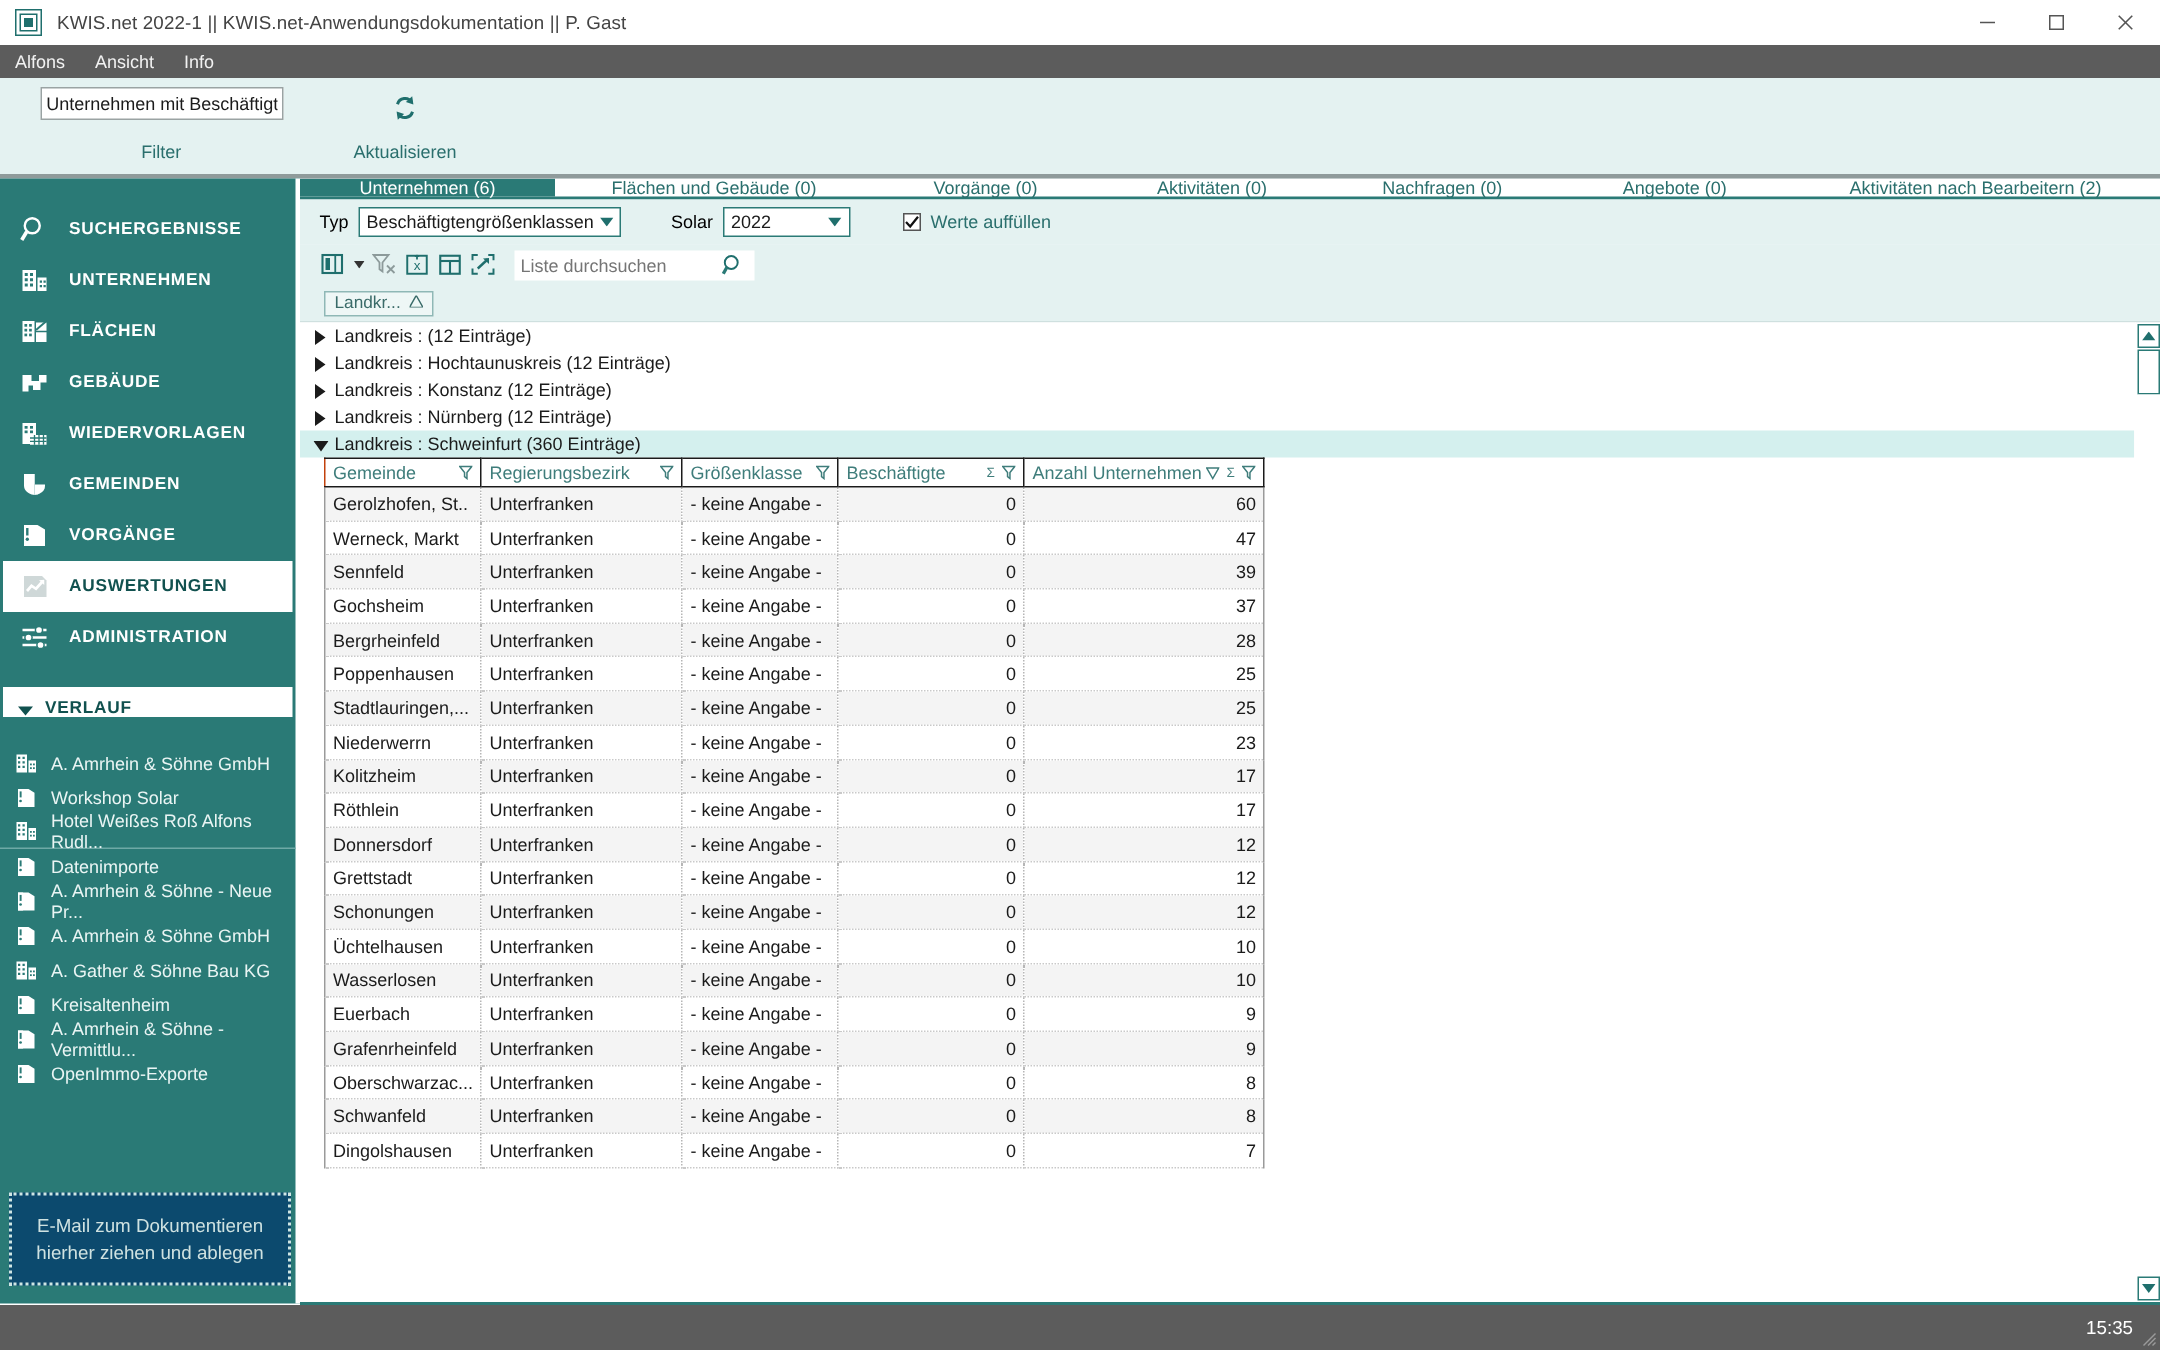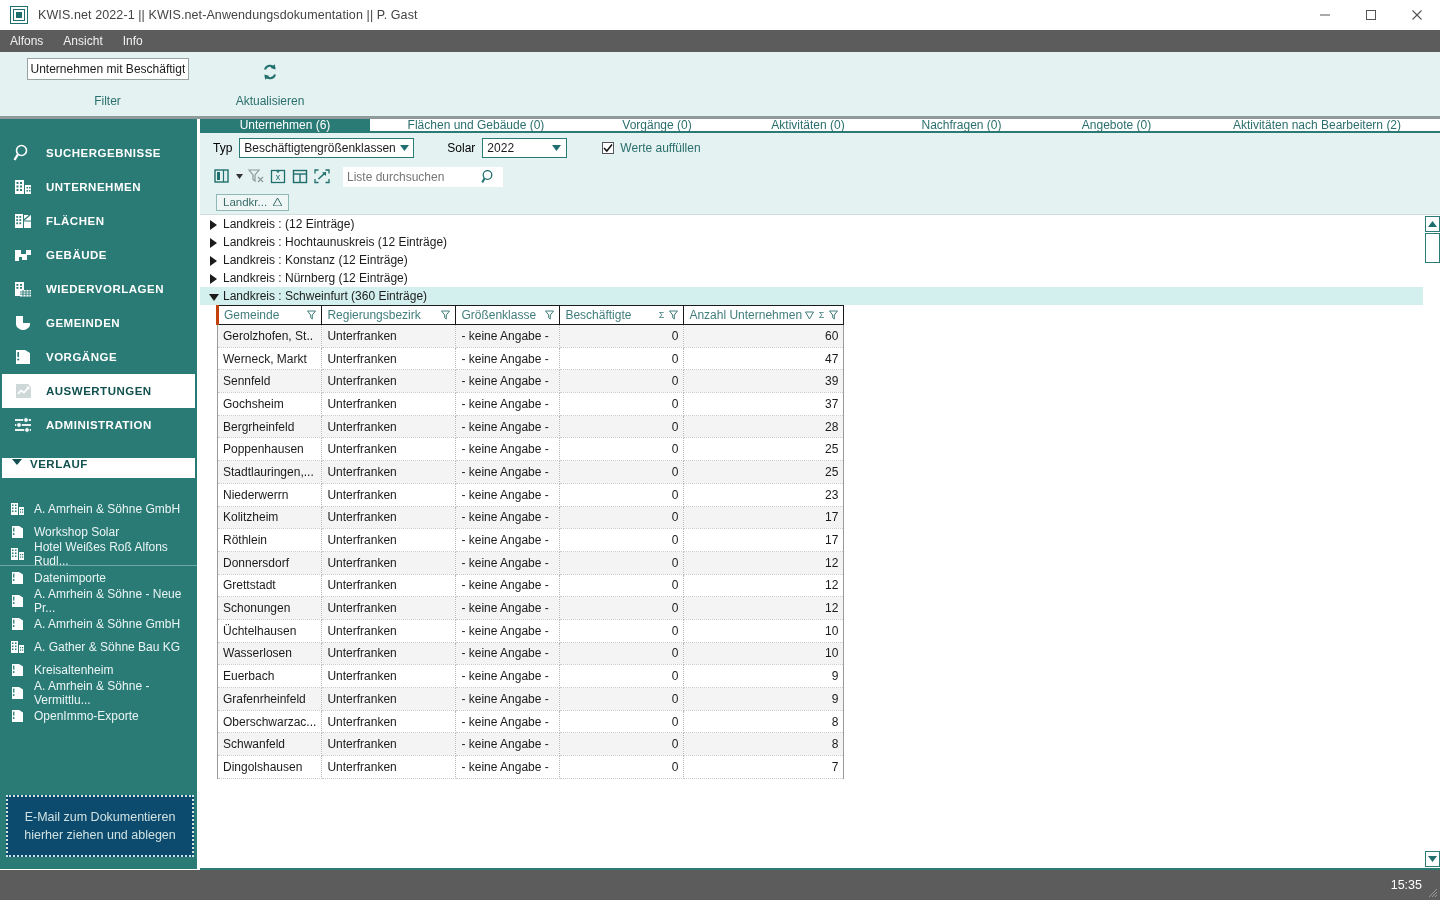--- a/index.html
+++ b/index.html
@@ -64,21 +64,21 @@
     height:34px; display:flex; align-items:center; padding-left:10px; gap:12px;
     color:#ffffff; font-size:11.5px; font-weight:bold; letter-spacing:.5px;
     margin:0 2px;
   }
   .nav-item.active{ background:#ffffff; color:#11514f; }
   .nav-ico{ width:22px; height:22px; flex:none; display:flex; align-items:center; justify-content:center; }
   .nav-ico svg{ display:block; }
 
   .verlauf-head{
     margin:16px 2px 0 2px; height:20px; background:#ffffff; color:#11514f;
-    display:flex; align-items:flex-start; gap:8px; padding-left:10px;
+    display:flex; align-items:flex-end; gap:8px; padding-left:10px;
     font-size:11.5px; font-weight:bold; letter-spacing:.5px;
   }
   .hist-list{ padding-top:19px; }
   .hist-item{
     height:23px; display:flex; align-items:center; gap:8px; padding-left:10px;
     color:#eaf5f4; font-size:12px;
   }
   .hist-item.divider{ border-bottom:1px solid #6ea9a6; }
   .hist-ico{ width:16px; height:16px; flex:none; }
 
@@ -158,21 +158,21 @@
   }
   .grp-row.expanded{ background:#d4f0ee; }
   .tri{ width:9px; height:10px; flex:none; }
 
   table.dt{ border-collapse:collapse; table-layout:fixed; margin-left:16px; }
   table.dt th{
     height:19px; font-weight:normal; font-size:12px; color:#3f7d7b;
     border:1px solid #1b1b1b; border-left:none; background:#fff;
     padding:0 5px; text-align:left; vertical-align:middle;
   }
-  table.dt th:first-child{ border-left:3px solid #c2410c; }
+  table.dt th:first-child{ border-left:1px solid #c2410c; }
   .th-in{ display:flex; align-items:center; width:100%; }
   .th-in .txt{ flex:1; white-space:nowrap; overflow:hidden; }
   .th-in .ico{ margin-left:3px; display:flex; align-items:center; }
   .th-num .txt{ text-align:left; }
   table.dt td{
     height:22.7px; font-size:12px; color:#1b1b1b; padding:0 5px;
     border-right:1px dotted #b6b6b6; border-bottom:1px dotted #c9c9c9;
     white-space:nowrap; overflow:hidden;
   }
   table.dt td.num{ text-align:right; }

